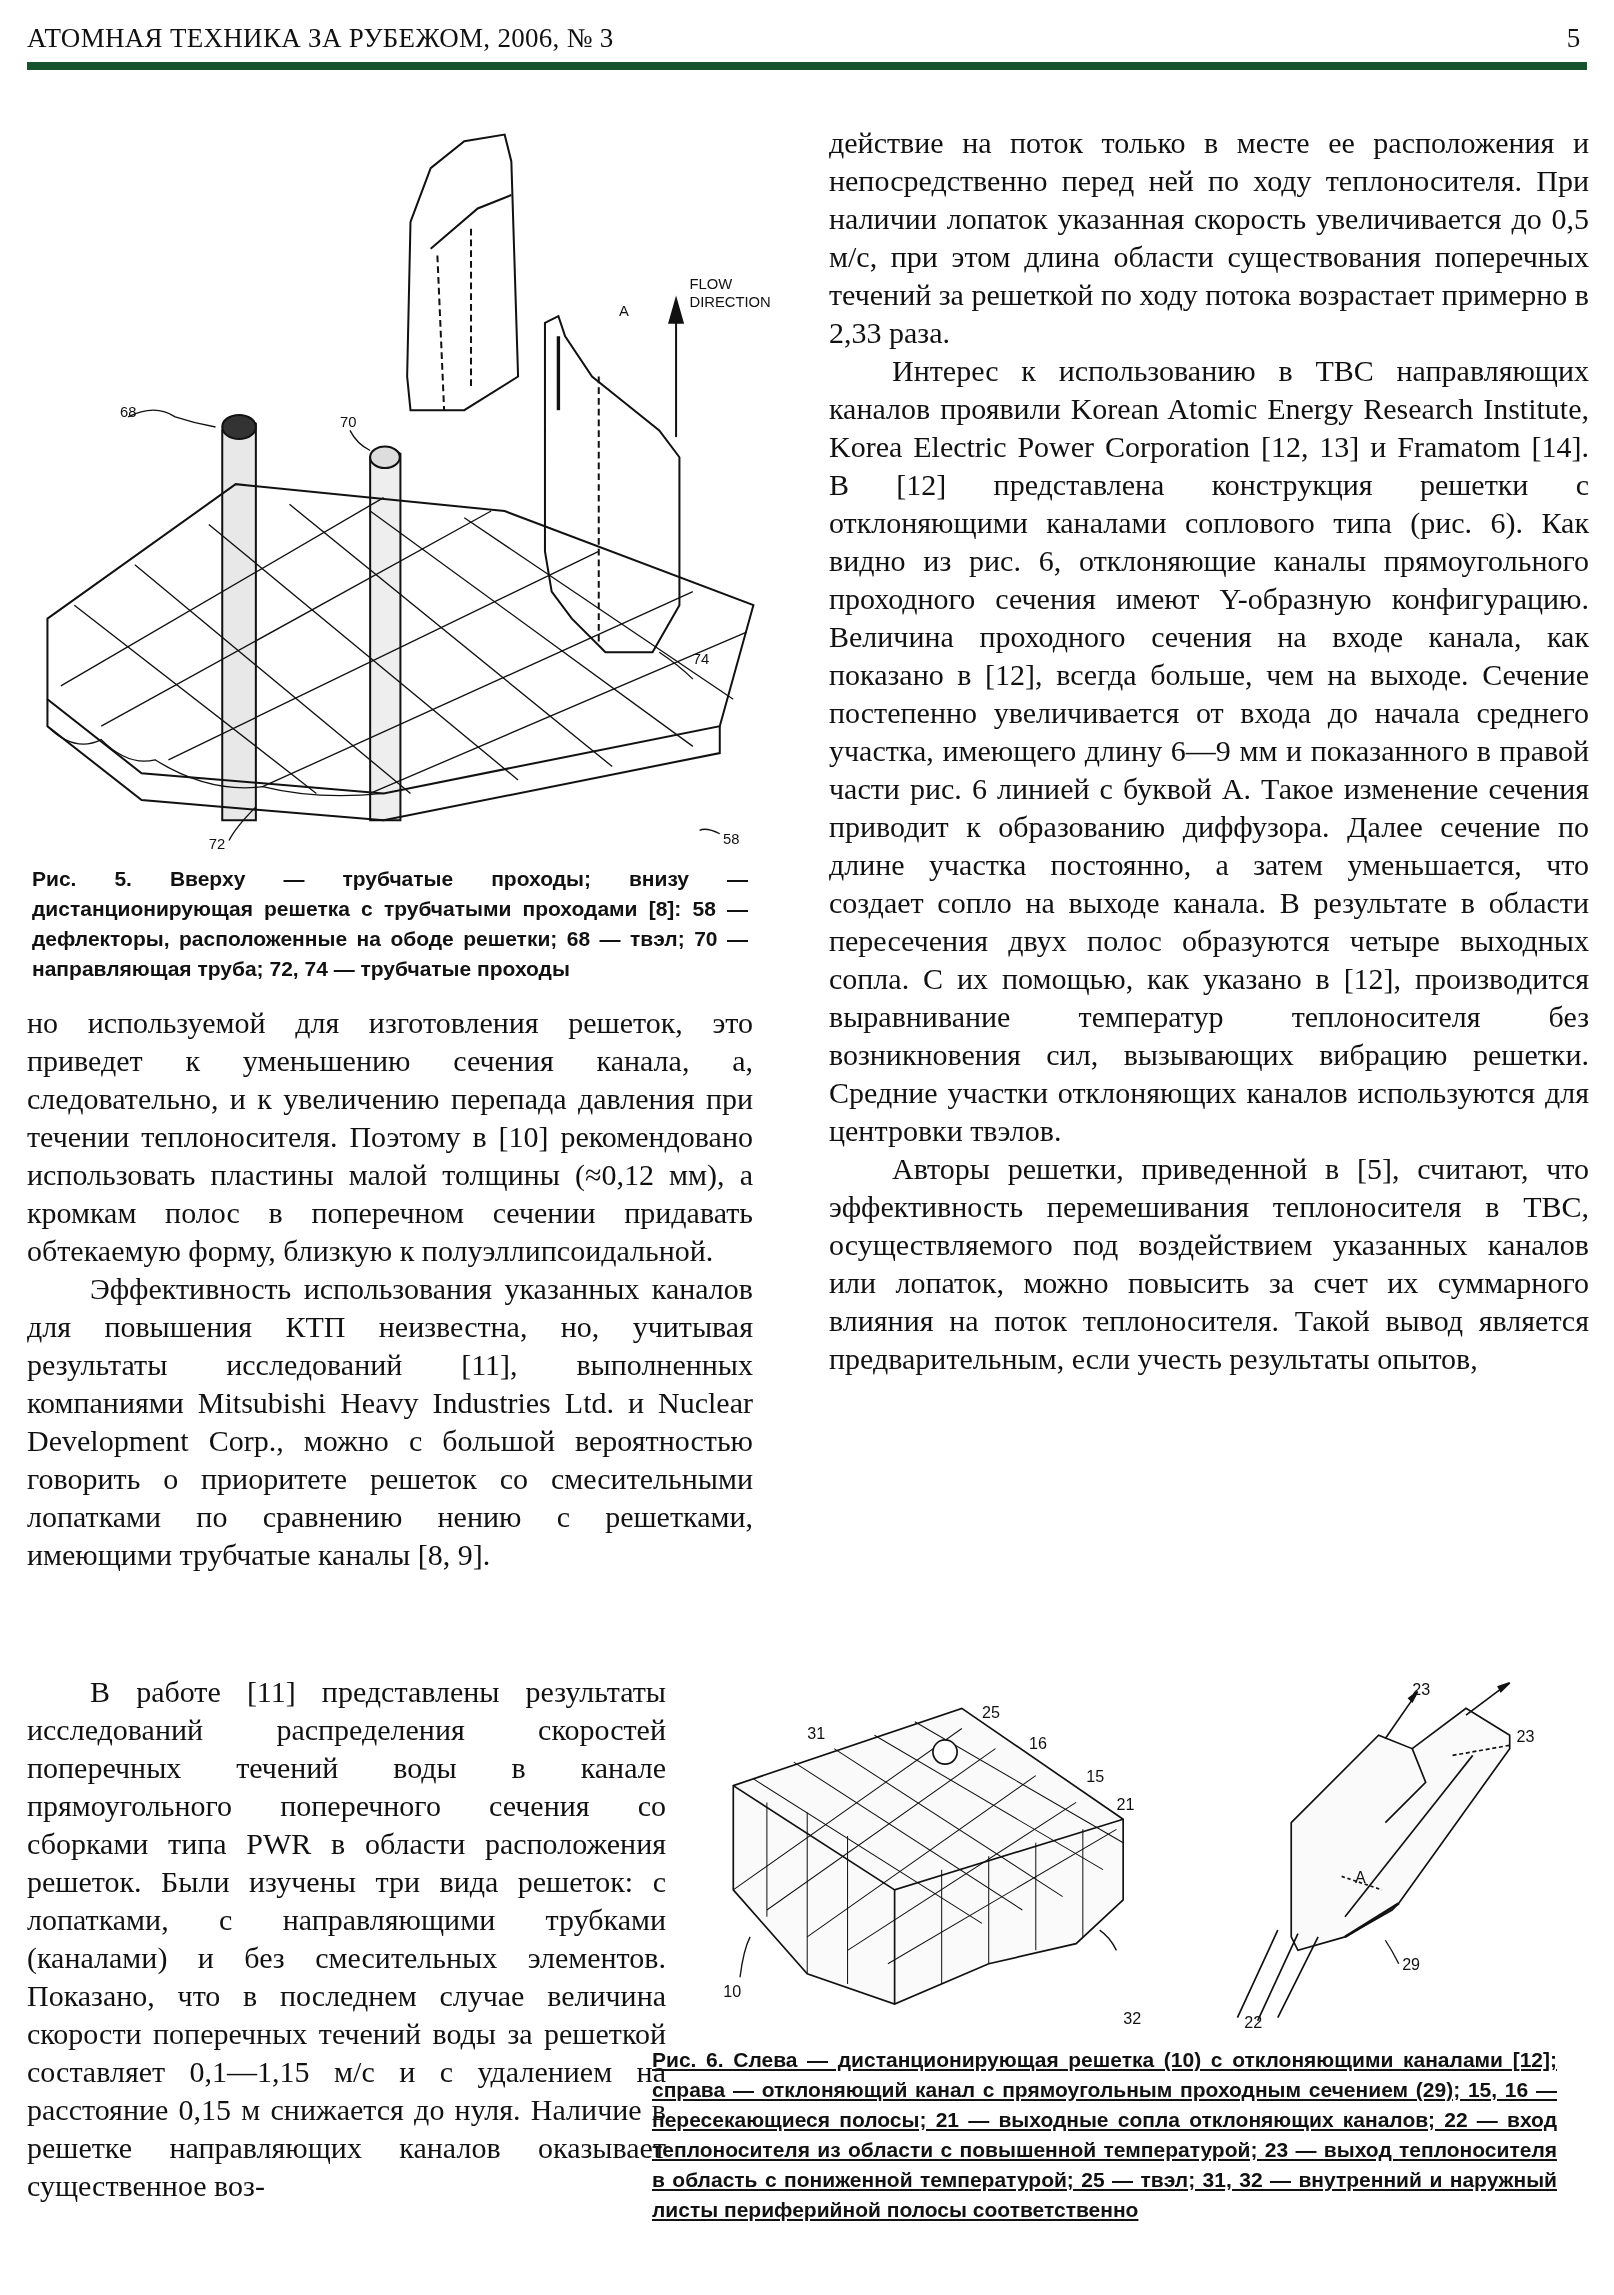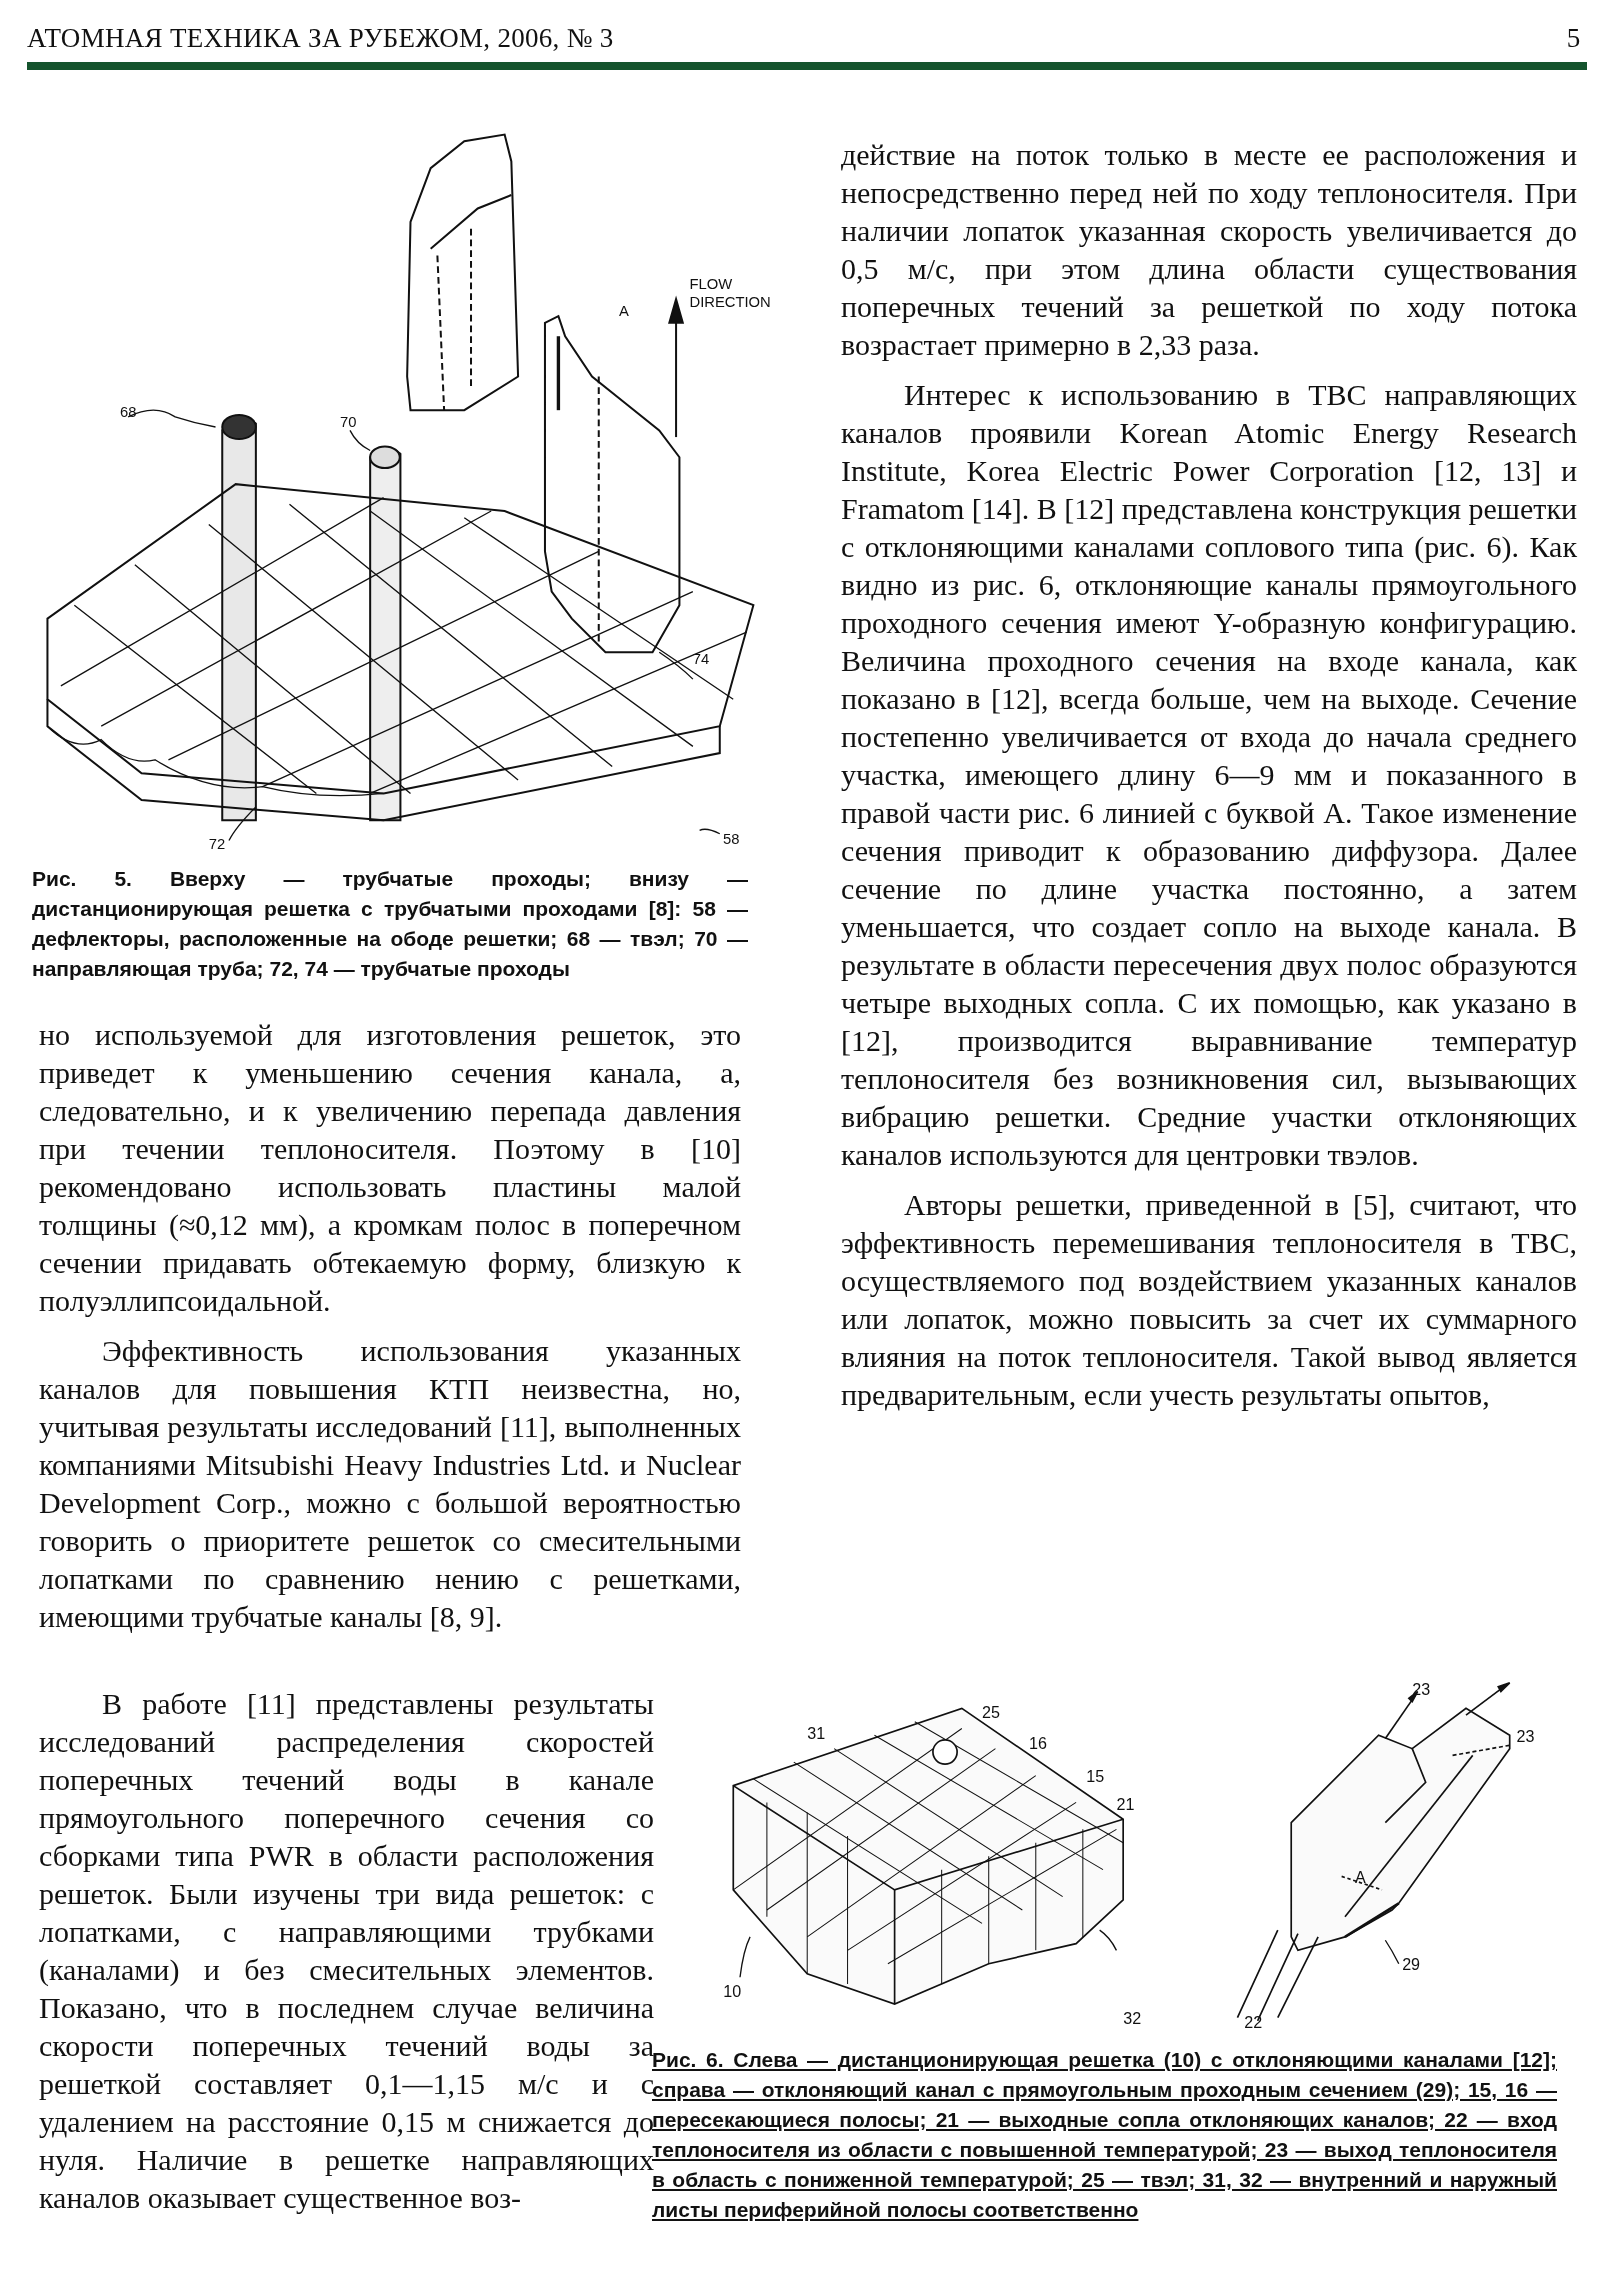--- a/index.html
+++ b/index.html
@@ -1,21 +1,21 @@
 <!DOCTYPE html>
 <html style="font-size:10.8px"><head>
 <meta charset="utf-8">
 <style>
   html, body { margin:0; padding:0; background:#ffffff; }
   body { width:1614px; height:2295px; position:relative; overflow:hidden; color:#111; font-family:"Liberation Serif", "DejaVu Serif", serif; }
   .header { position:absolute; left:27px; top:20px; width:1560px; height:42px; border-bottom:8px solid #14532d; }
   .header .title { position:absolute; left:0; top:2.7px; font-size:27px; letter-spacing:0.3px; }
   .header .pnum { position:absolute; right:6.7px; top:2.7px; font-size:27px; }
   .col { position:absolute; font-size:30px; line-height:38px; text-align:justify; }
-  .col p { margin:12px; }
+  .col p { margin:0; }
   .col p.ind { text-indent:63px; }
   #left-col-a { left:27px; top:1004px; width:726px; }
   #left-col-b { left:27px; top:1673px; width:639px;font-family:Liberation Serif, serif; }
   #right-col { left:829px; top:124px; width:760px; }
   .caption { position:absolute; font-family:"Liberation Sans", "DejaVu Sans", sans-serif; font-weight:bold; font-size:21px; line-height:30px; text-align:justify; transform-origin:0 0; }
   #cap5 { left:32px; top:864px; width:716px; }
   #cap6 { left:652px; top:2045px; width:905px;text-decoration:underline; }
   .fig { position:absolute; }
   #fig5 { left:34px; top:121px; width:753px; height:733px; }
   #fig6 { left:713px; top:1668px; width:901px; height:363px; }

